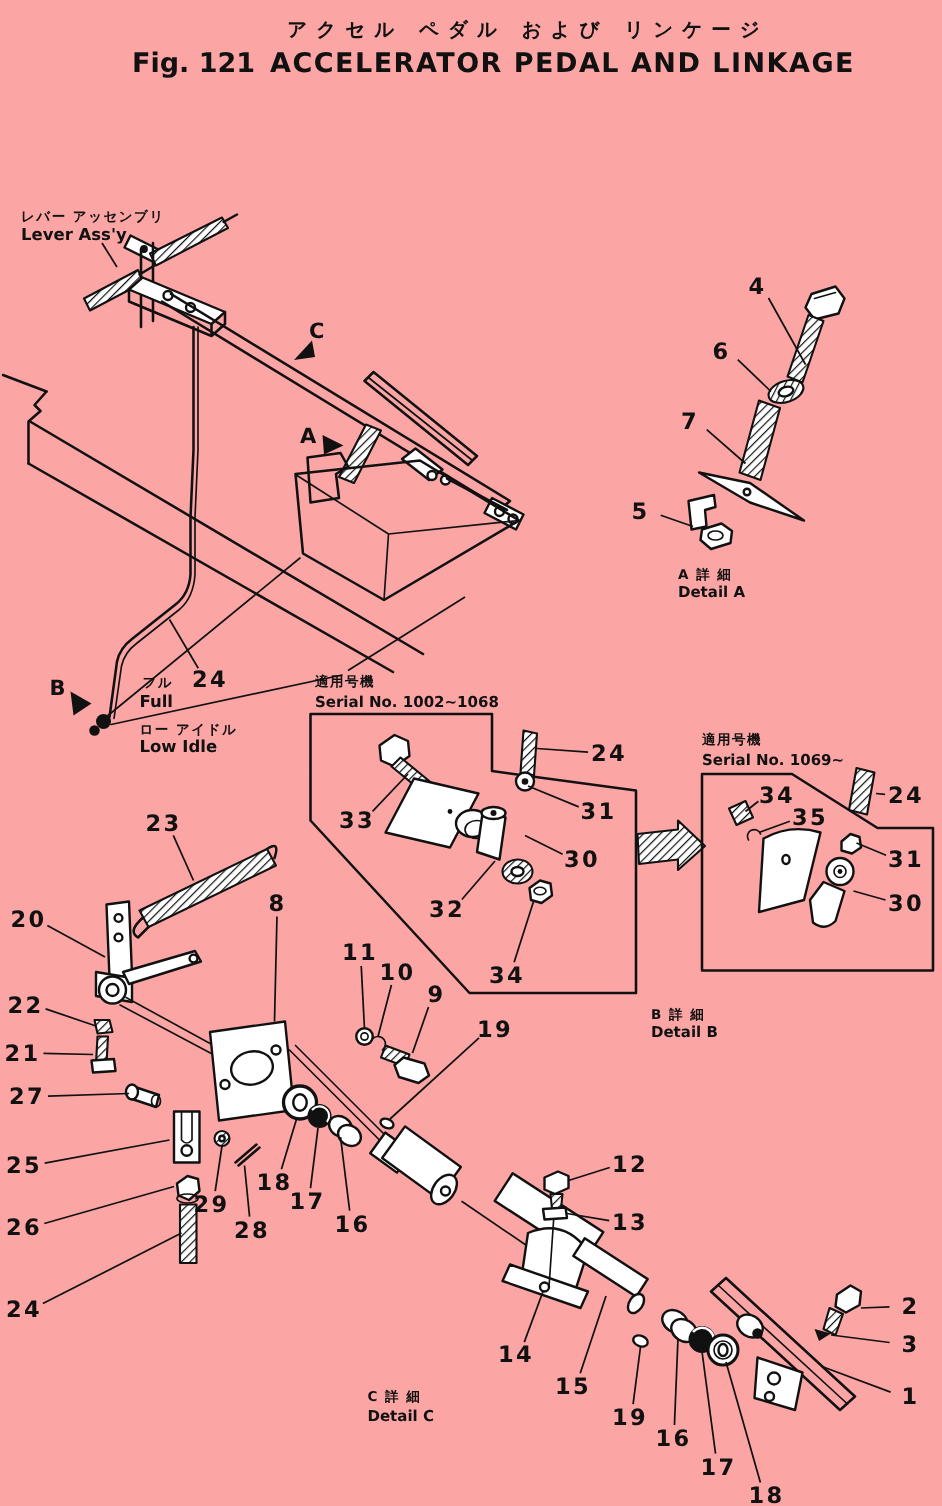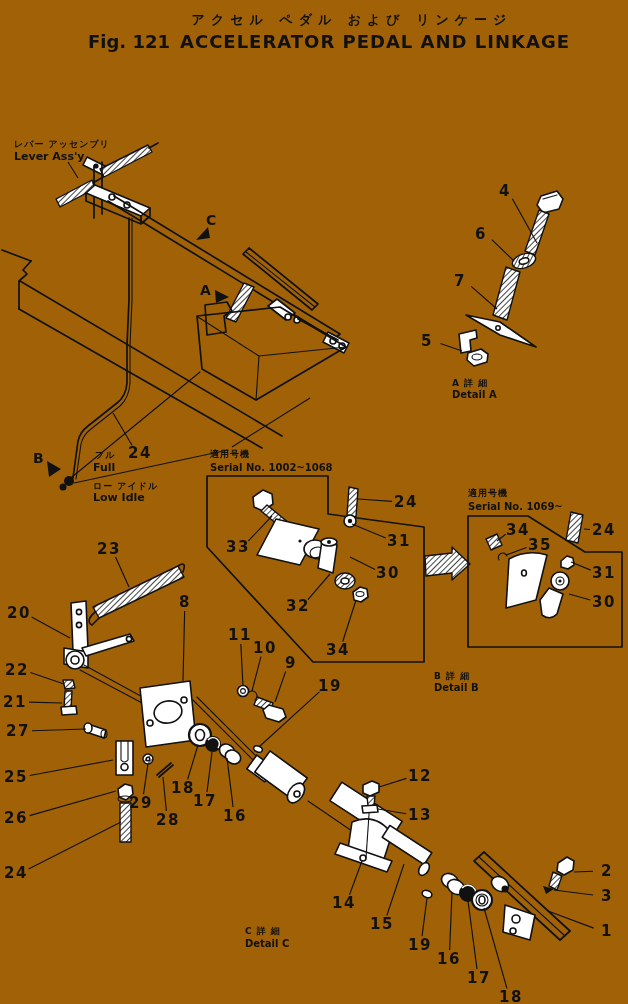--- a/index.html
+++ b/index.html
@@ -1,18 +1,18 @@
 <!DOCTYPE html>
 <html><head>
 <meta charset="utf-8">
 <style>
   html,body{margin:0;padding:0;background:#e8e8e8;}
   .page{
     position:relative;width:628px;height:1004px;margin:0 auto;
-    background:#a16207;overflow:hidden;
+    background:#fca5a5;overflow:hidden;
     font-family:"DejaVu Sans","Liberation Sans",sans-serif;
   }
   svg{display:block}
   
   .ln{fill:none;stroke:#111;stroke-width:1.7;stroke-linecap:round;stroke-linejoin:round}
   .thin{fill:none;stroke:#111;stroke-width:1.1;stroke-linecap:round;stroke-linejoin:round}
   .fillw{fill:#fff;stroke:#111;stroke-width:1.6;stroke-linejoin:round}
   .hat{fill:url(#hatch);stroke:#111;stroke-width:1.4;stroke-linejoin:round}
   .solid{fill:#111;stroke:none}
   .leader{stroke:#111;stroke-width:1.15;fill:none}

